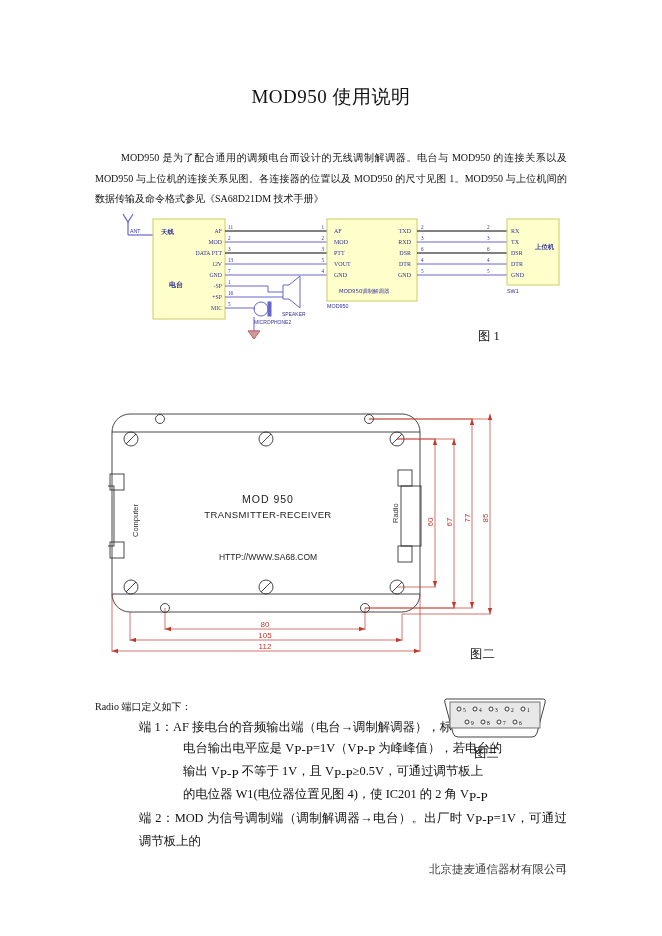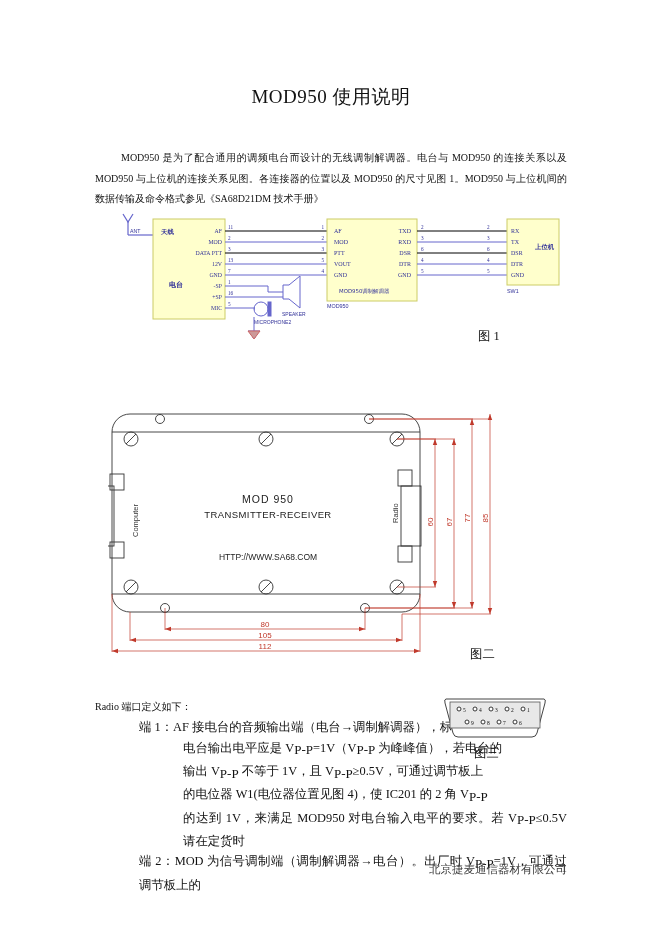--- a/index.html
+++ b/index.html
@@ -365,21 +365,20 @@
   <div class="fig-caption" id="fig2-caption">图二</div>
 
   <div class="para" id="radio-heading">Radio 端口定义如下：</div>
 
   <div class="def-list">
     <div class="def-item">
       <span>端 1：</span><span>AF 接电台的音频输出端（电台→调制解调器），标准的</span>
       <div style="padding-left:44px">电台输出电平应是 V<span class="sub">P-P</span>=1V（V<span class="sub">P-P</span> 为峰峰值），若电台的</div>
       <div style="padding-left:44px">输出 V<span class="sub">P-P</span> 不等于 1V，且 V<span class="sub">P-P</span>≥0.5V，可通过调节板上</div>
       <div style="padding-left:44px">的电位器 W1(电位器位置见图 4)，使 IC201 的 2 角 V<span class="sub">P-P</span></div>
-      <div style="padding-left:44px">的达到 1V，来满足 MOD950 对电台输入电平的要求。若 V<span class="sub">P-P</span>≤0.5V 请在定货时</div>
     </div>
     <div class="def-item">
       <span>端 2：</span><span>MOD 为信号调制端（调制解调器→电台）。出厂时 V<span class="sub">P-P</span>=1V，可通过调节板上的</span>
     </div>
   </div>
 
   <div id="fig3">
     <svg width="110" height="45" viewBox="0 0 110 45" xmlns="http://www.w3.org/2000/svg">
       <path d="M6,2 L104,2 L104,2 Q106,2 105,6 L97,36 Q96,40 92,40 L18,40 Q14,40 13,36 L5,6 Q4,2 6,2 Z" fill="#ffffff" stroke="#444" stroke-width="1"></path>
       <rect x="10" y="5" width="90" height="26" fill="#e8e8e8" stroke="#555" stroke-width="0.8"></rect>

